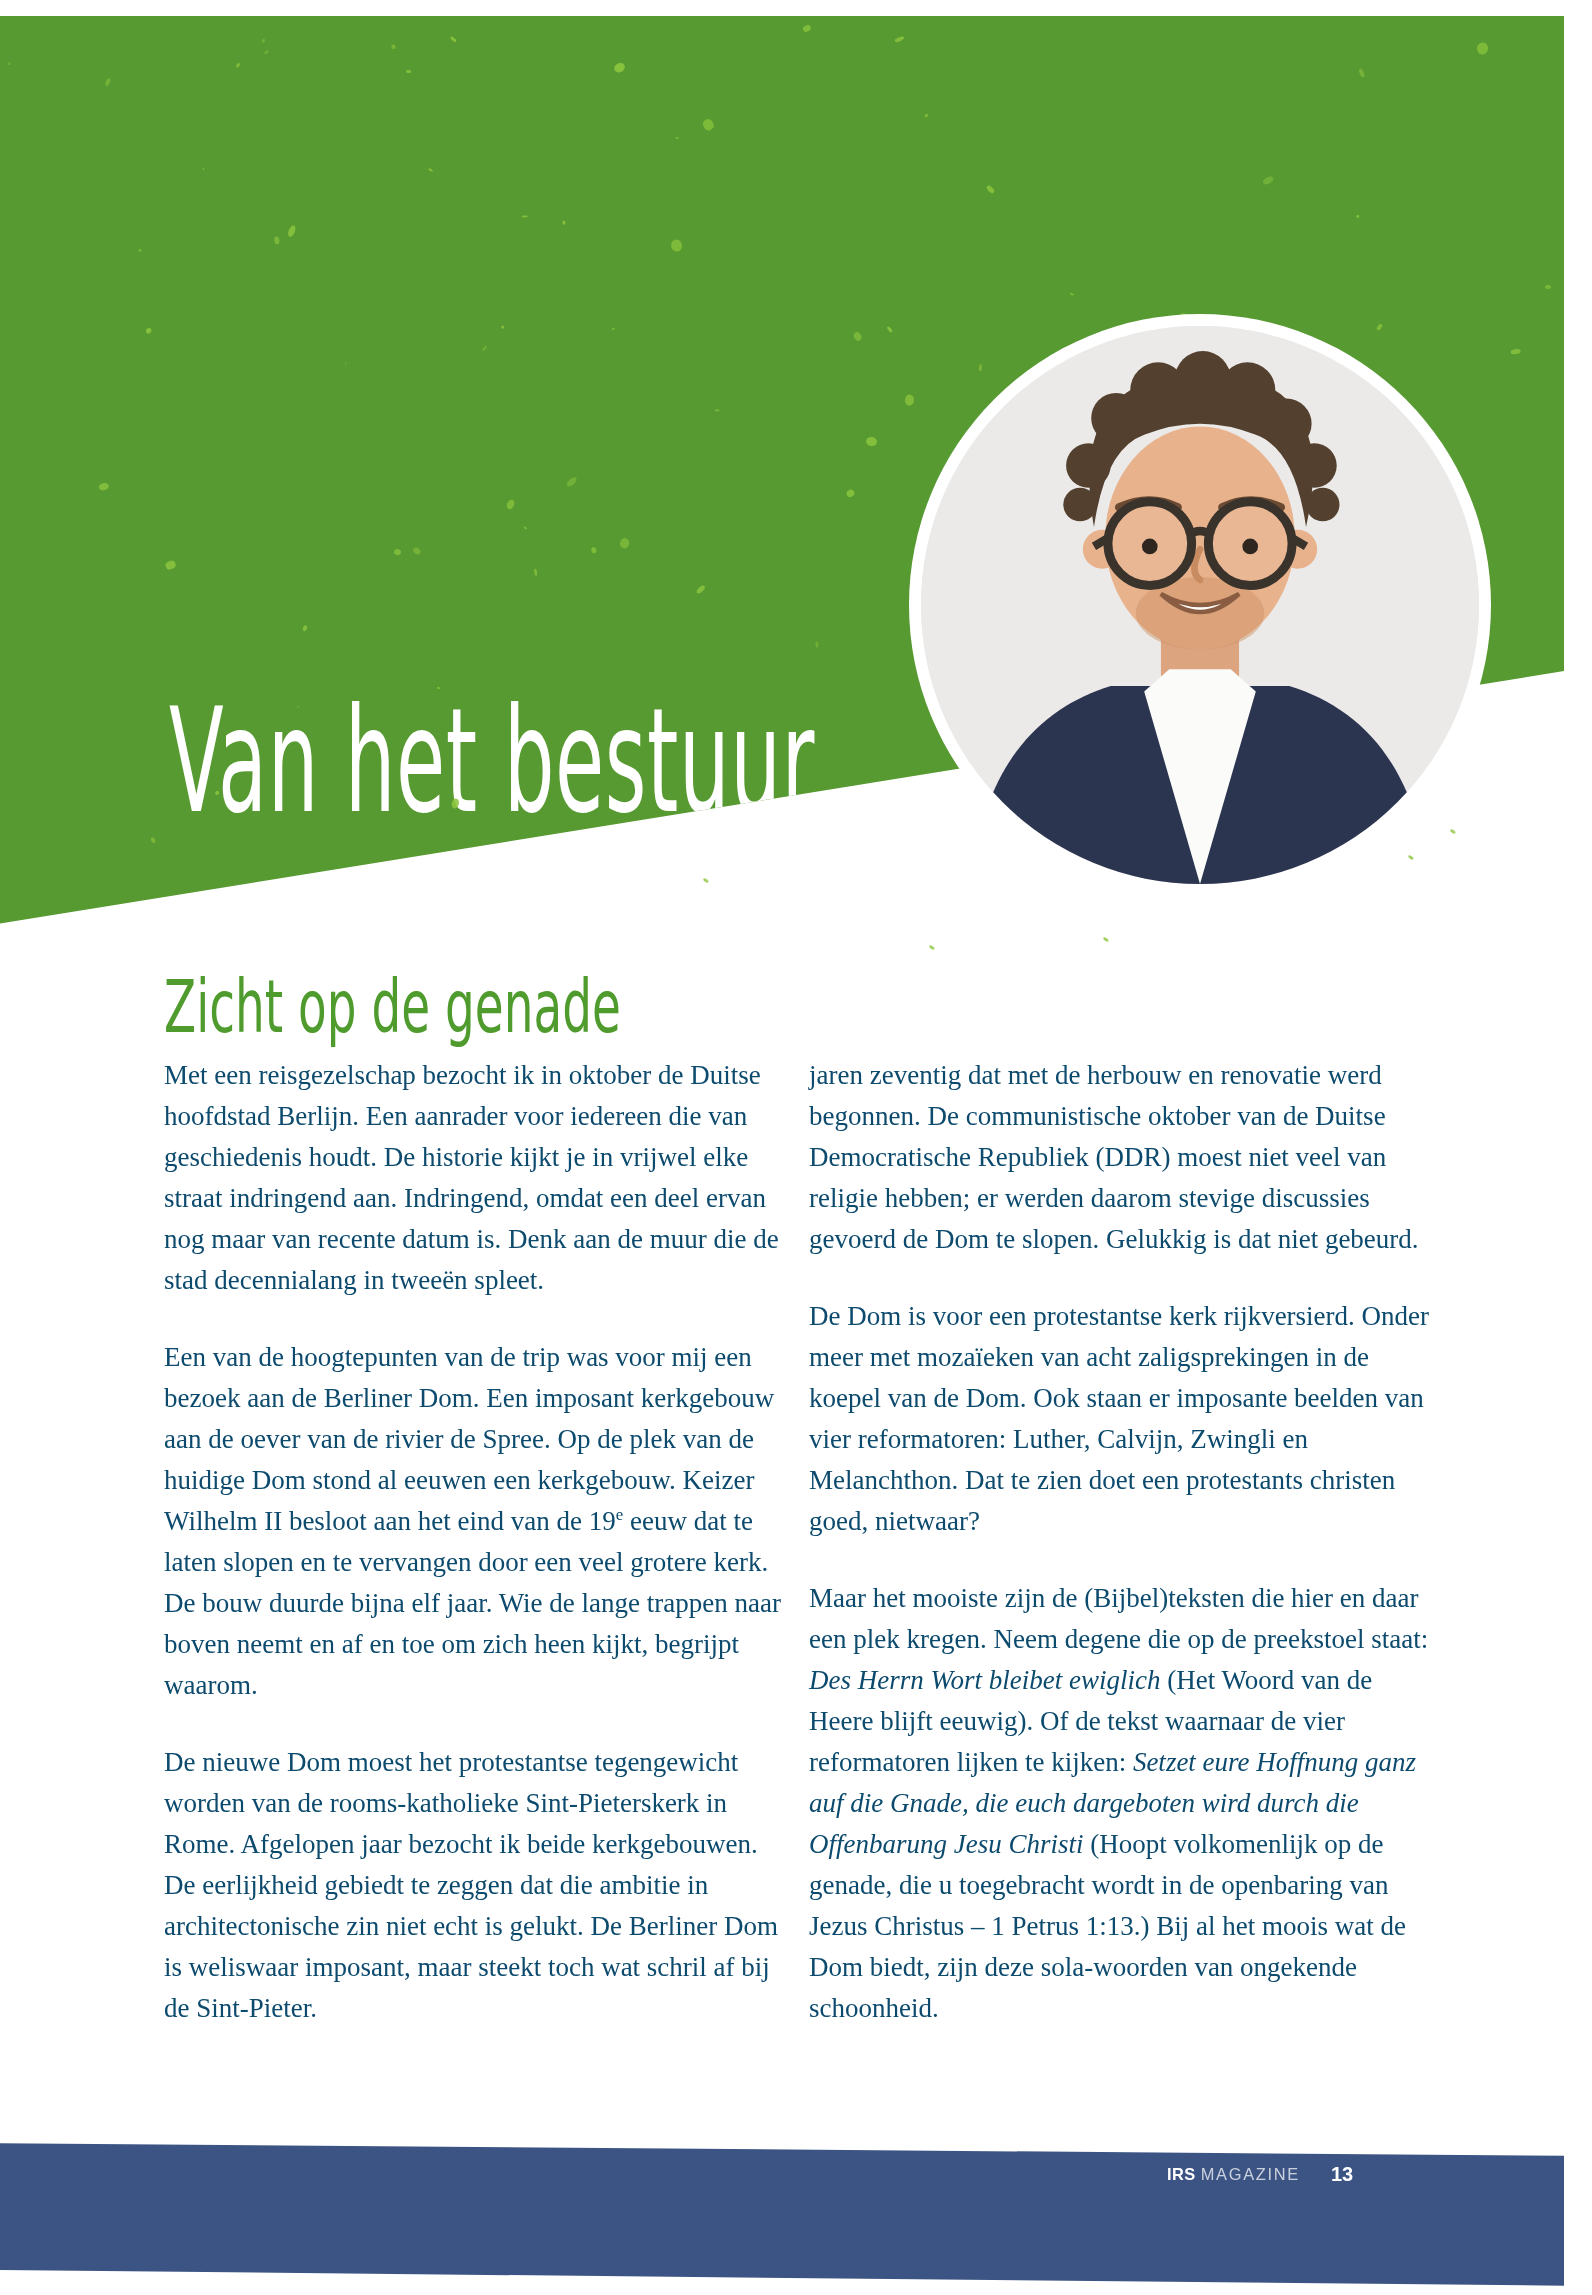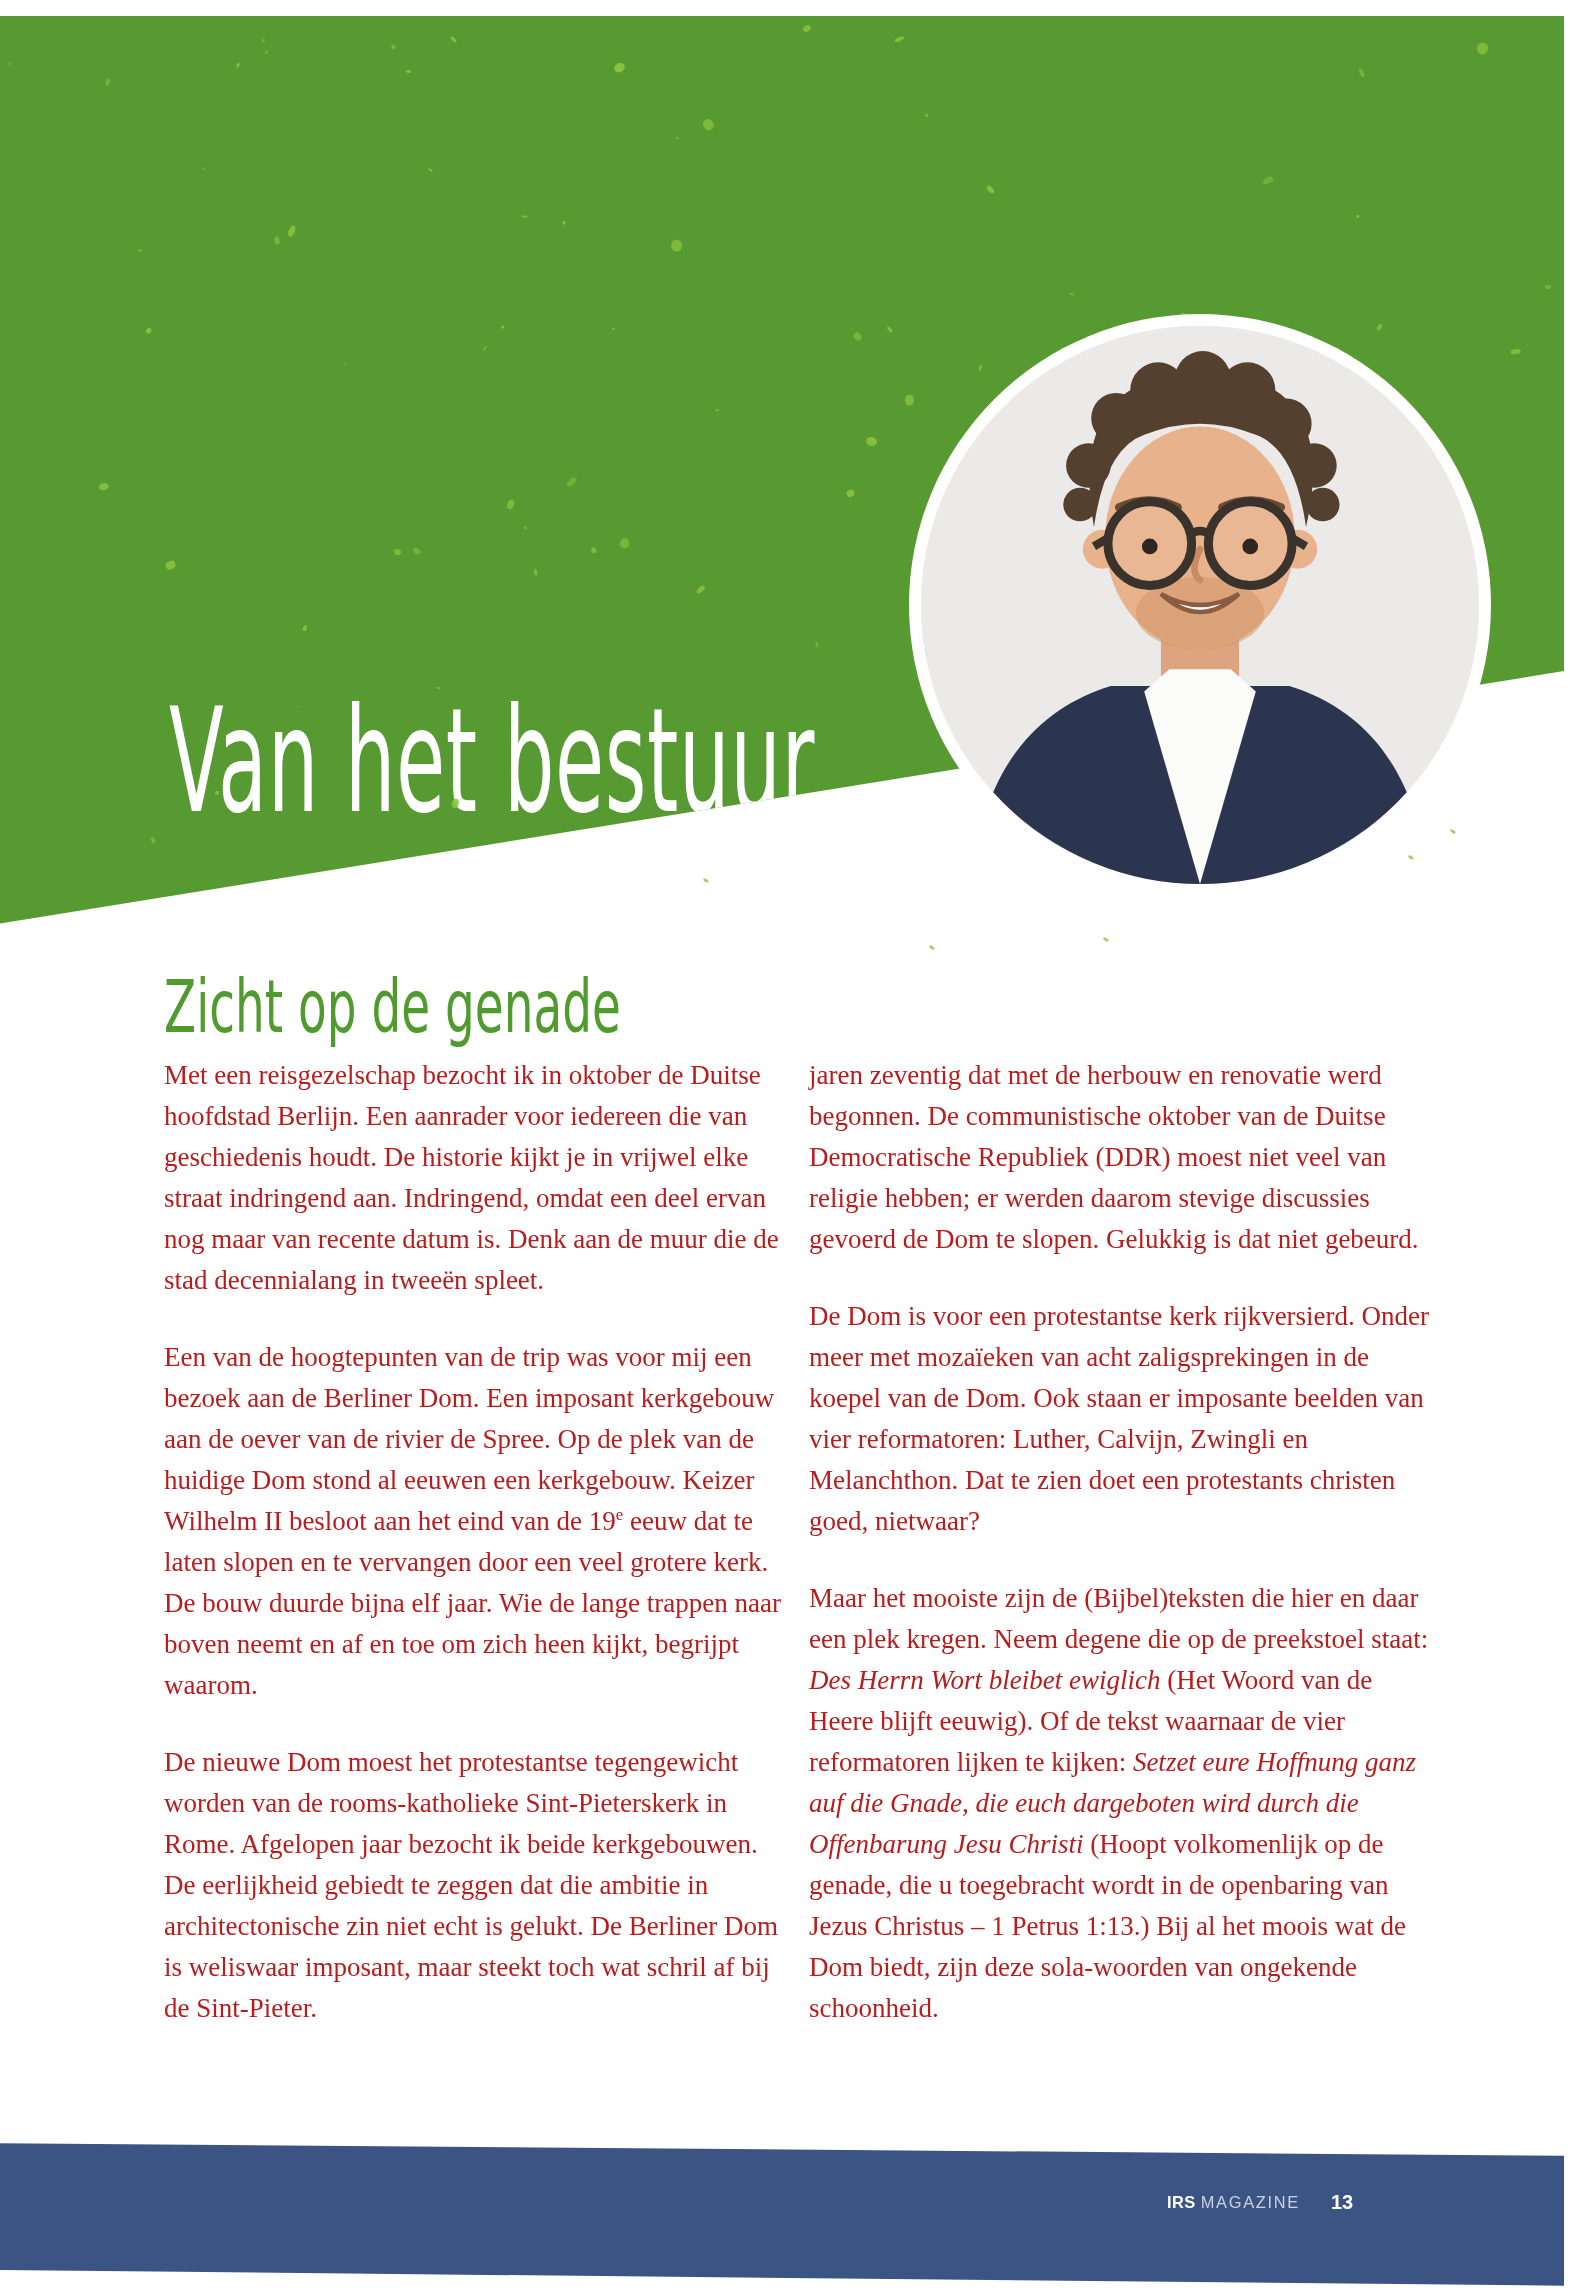--- a/index.html
+++ b/index.html
@@ -34,41 +34,41 @@
   
   .h2-title{
     position:absolute; left:164px; top:968px; margin:0;
     font-family:"DejaVu Sans", sans-serif; font-weight:normal;
     font-size:69px; line-height:1.1; color:#4F9B2D; white-space:nowrap;
     transform:scale(0.68,1.05); transform-origin:top left;
   }
   
   .col{
     position:absolute; top:1055px;
-    font-size:27px; line-height:41px; color:#b91c1c; text-align:left;
+    font-size:27px; line-height:41px; color:#0c4a6e; text-align:left;
   }
   .col-left{left:164px; width:623px;}
   .col-right{left:809px; width:625px;}
   .col p{margin:0 0 0 0;}
   .col p + p{margin-top:36px;}
   .col sup{font-size:0.62em; line-height:0; vertical-align:super;}
   .it{font-style:italic;}
   .signature{margin-top:41px !important;}
   .end-marker{
     display:inline-block; width:17.3px; height:22.4px; border-radius:7px;
     background:#F2A71D; margin-left:12px; vertical-align:-3.5px;
   }
   
   .footer-bar{
     position:absolute; left:0; top:2132px; width:1592px; height:164px;
     background:#3C5484;
     clip-path:polygon(0 11.2px, 1592px 24px, 1592px 154px, 0 138px);
   }
   .footer-content{
-    position:absolute; left:1167px; top:58px; display:flex; align-items:baseline;
+    position:absolute; left:1167px; top:30px; display:flex; align-items:baseline;
     font-family:"Liberation Sans", sans-serif; color:#ffffff; white-space:nowrap;
   }
   .brand-bold{font-size:16.4px; font-weight:bold; letter-spacing:0.4px;}
   .brand-light{font-size:16.4px; font-weight:normal; letter-spacing:1.7px; color:rgba(255,255,255,0.72); margin-left:5.2px;}
   .page-number{font-size:20px; font-weight:bold; margin-left:31px; transform:translateY(0.9px);}
 </style>
 </head>
 <body>
 
 <div class="page">

